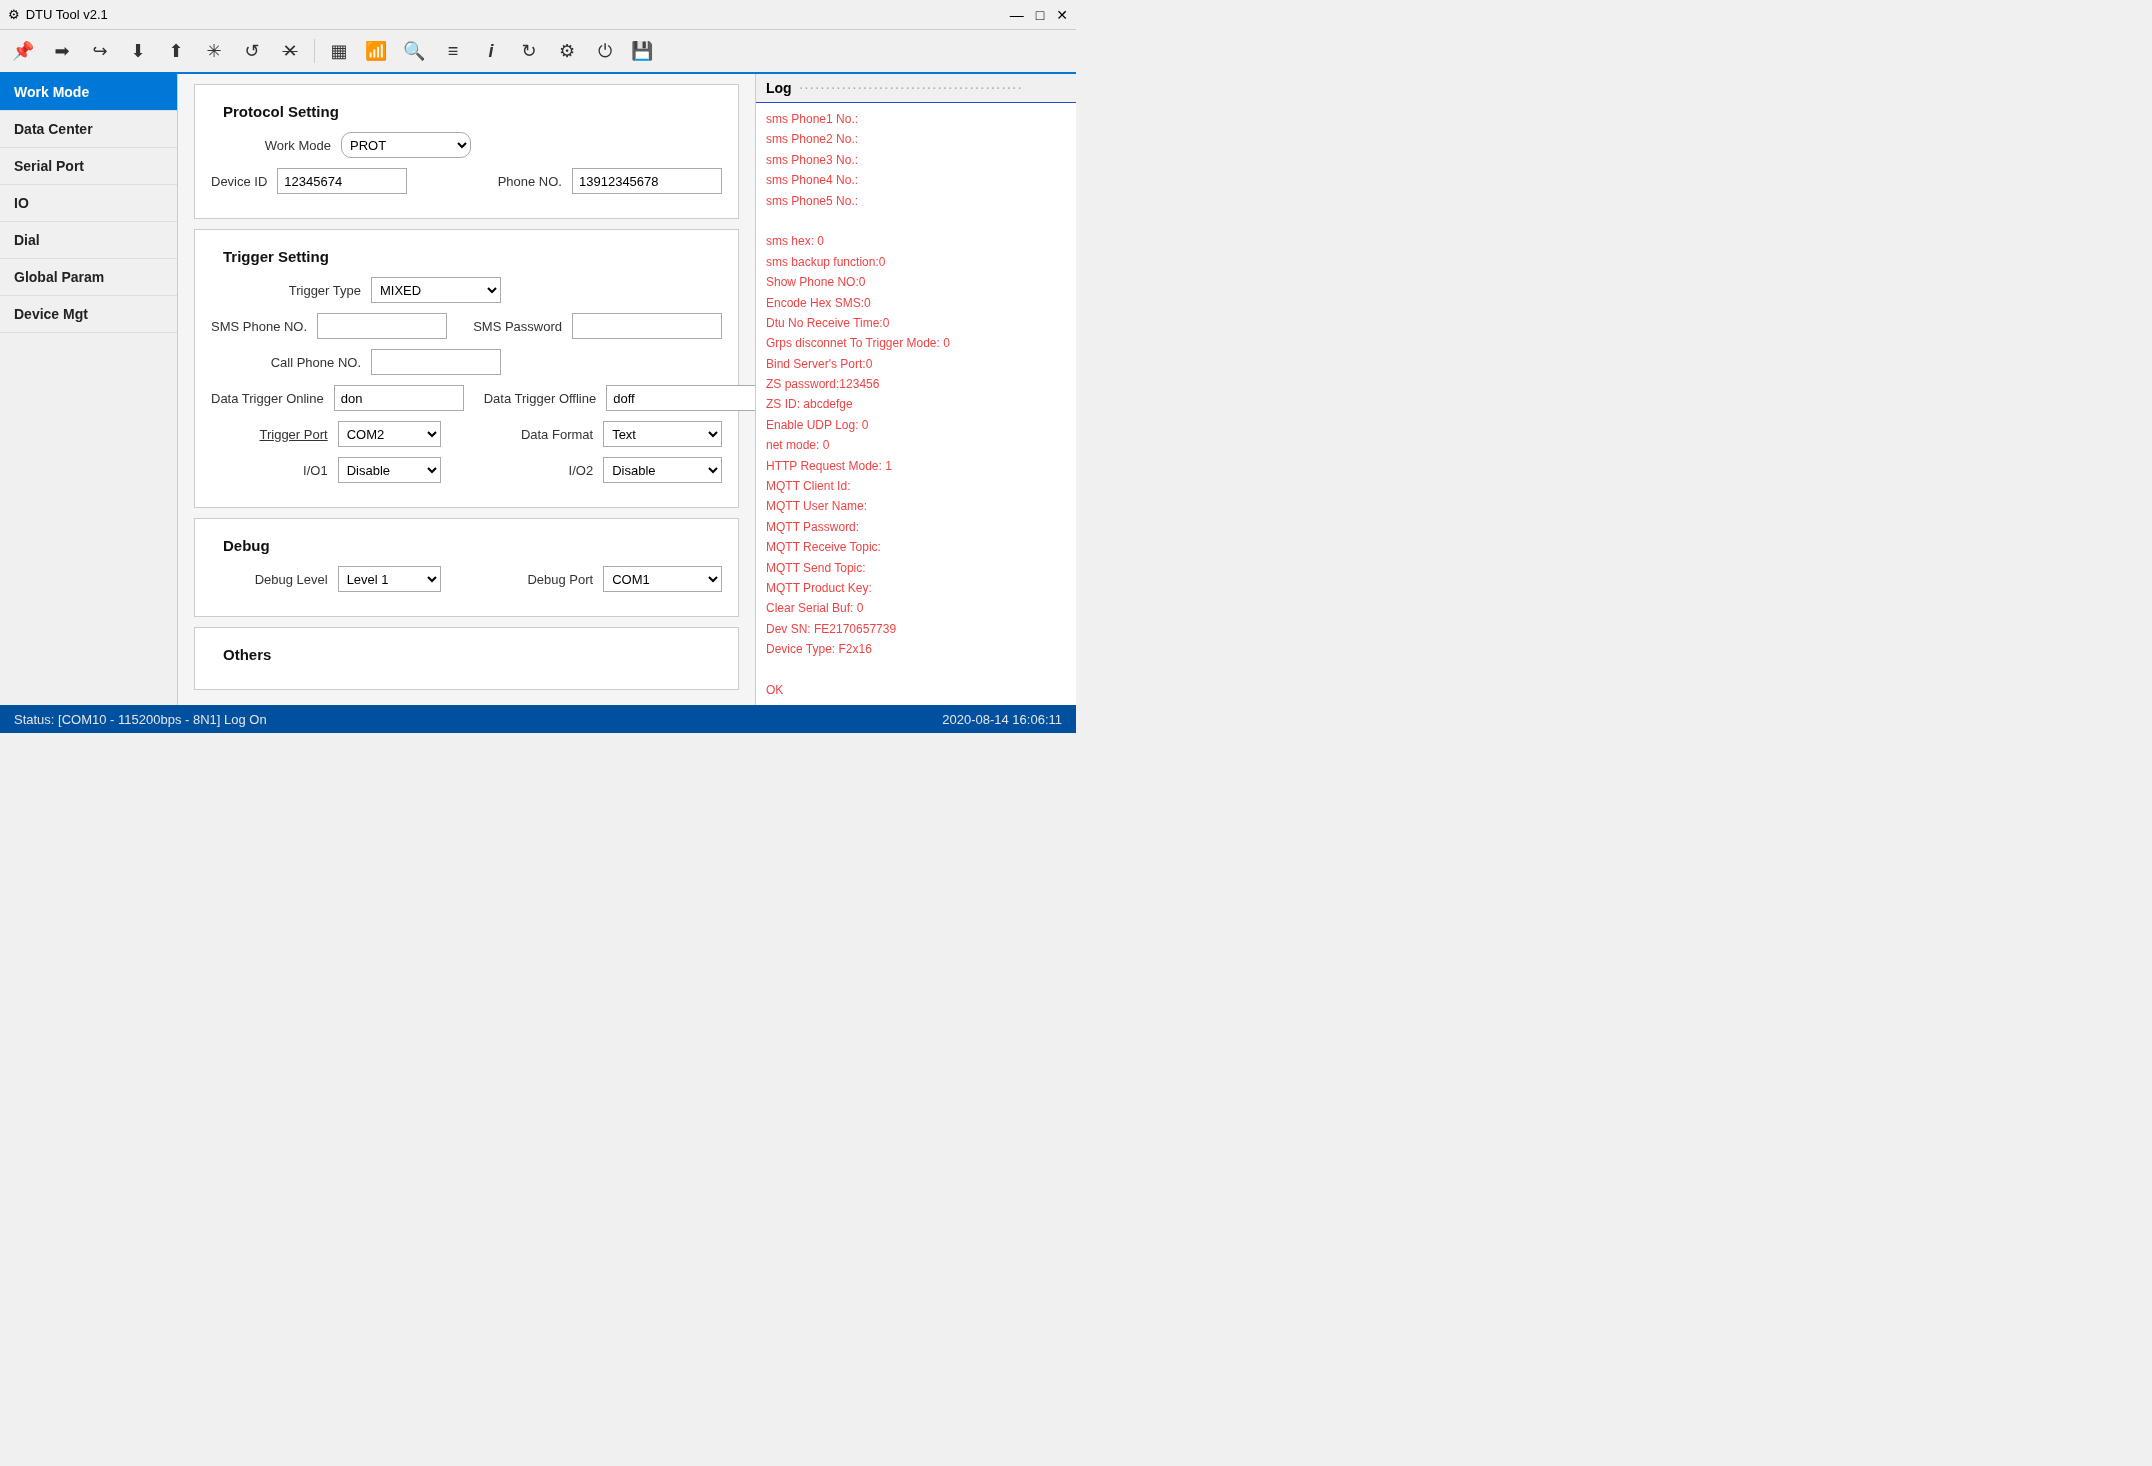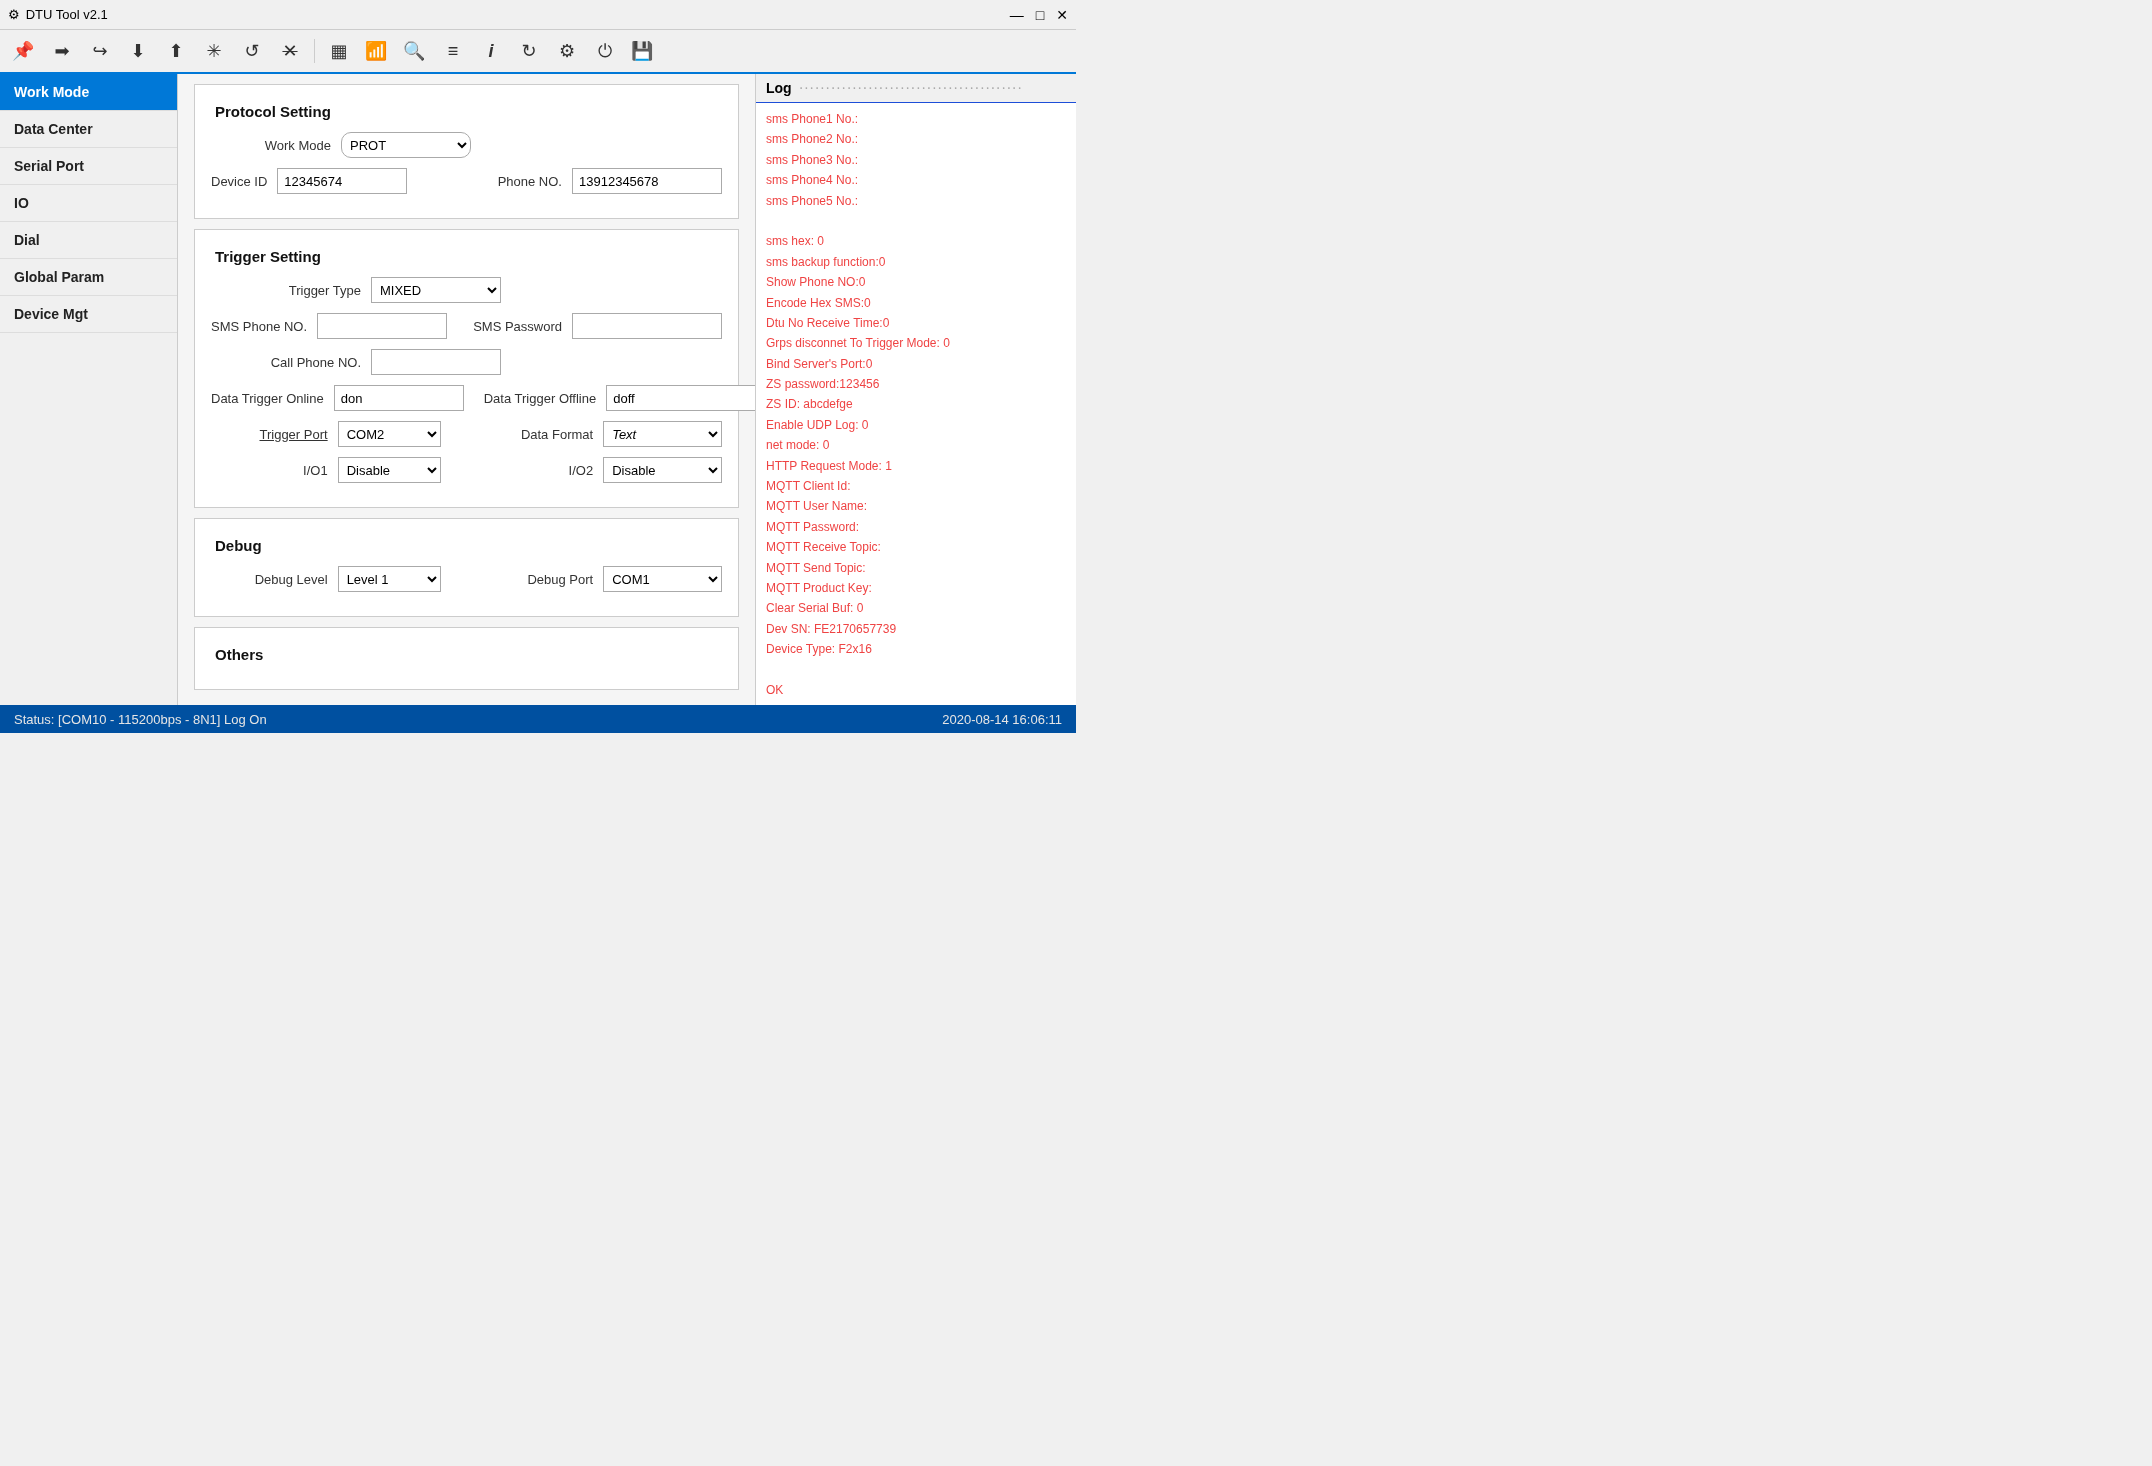--- a/index.html
+++ b/index.html
@@ -96,21 +96,21 @@
       font-size: 12px;
       color: #ef4444;
       line-height: 1.7;
     }
     
     
     .section-title {
       font-size: 15px;
       font-weight: bold;
       color: #111;
-      margin: 8px 0 12px 4px;
+      margin: 8px 0 12px 12px;
     }
     
     .form-section {
       background: white;
       border: 1px solid #ccc;
       padding: 10px 16px 14px 16px;
       margin-bottom: 10px;
     }
     
     .form-row {
@@ -268,21 +268,21 @@
       <div class="form-row">
         <div class="form-label" style="width:150px;text-decoration:underline;">Trigger Port</div>
         <select class="form-select" style="width:130px;">
           <option>COM1</option>
           <option selected="">COM2</option>
           <option>COM3</option>
           <option>COM4</option>
         </select>
         <div style="width:30px;"></div>
         <div class="form-label" style="width:140px;">Data Format</div>
-        <select class="form-select" style="width:150px;font-style:italic;">
+        <select class="form-select" style="width:150px;">
           <option>Text</option>
           <option>Hex</option>
         </select>
       </div>
 
       <div class="form-row">
         <div class="form-label" style="width:150px;">I/O1</div>
         <select class="form-select" style="width:130px;">
           <option>Disable</option>
           <option>Enable</option>

